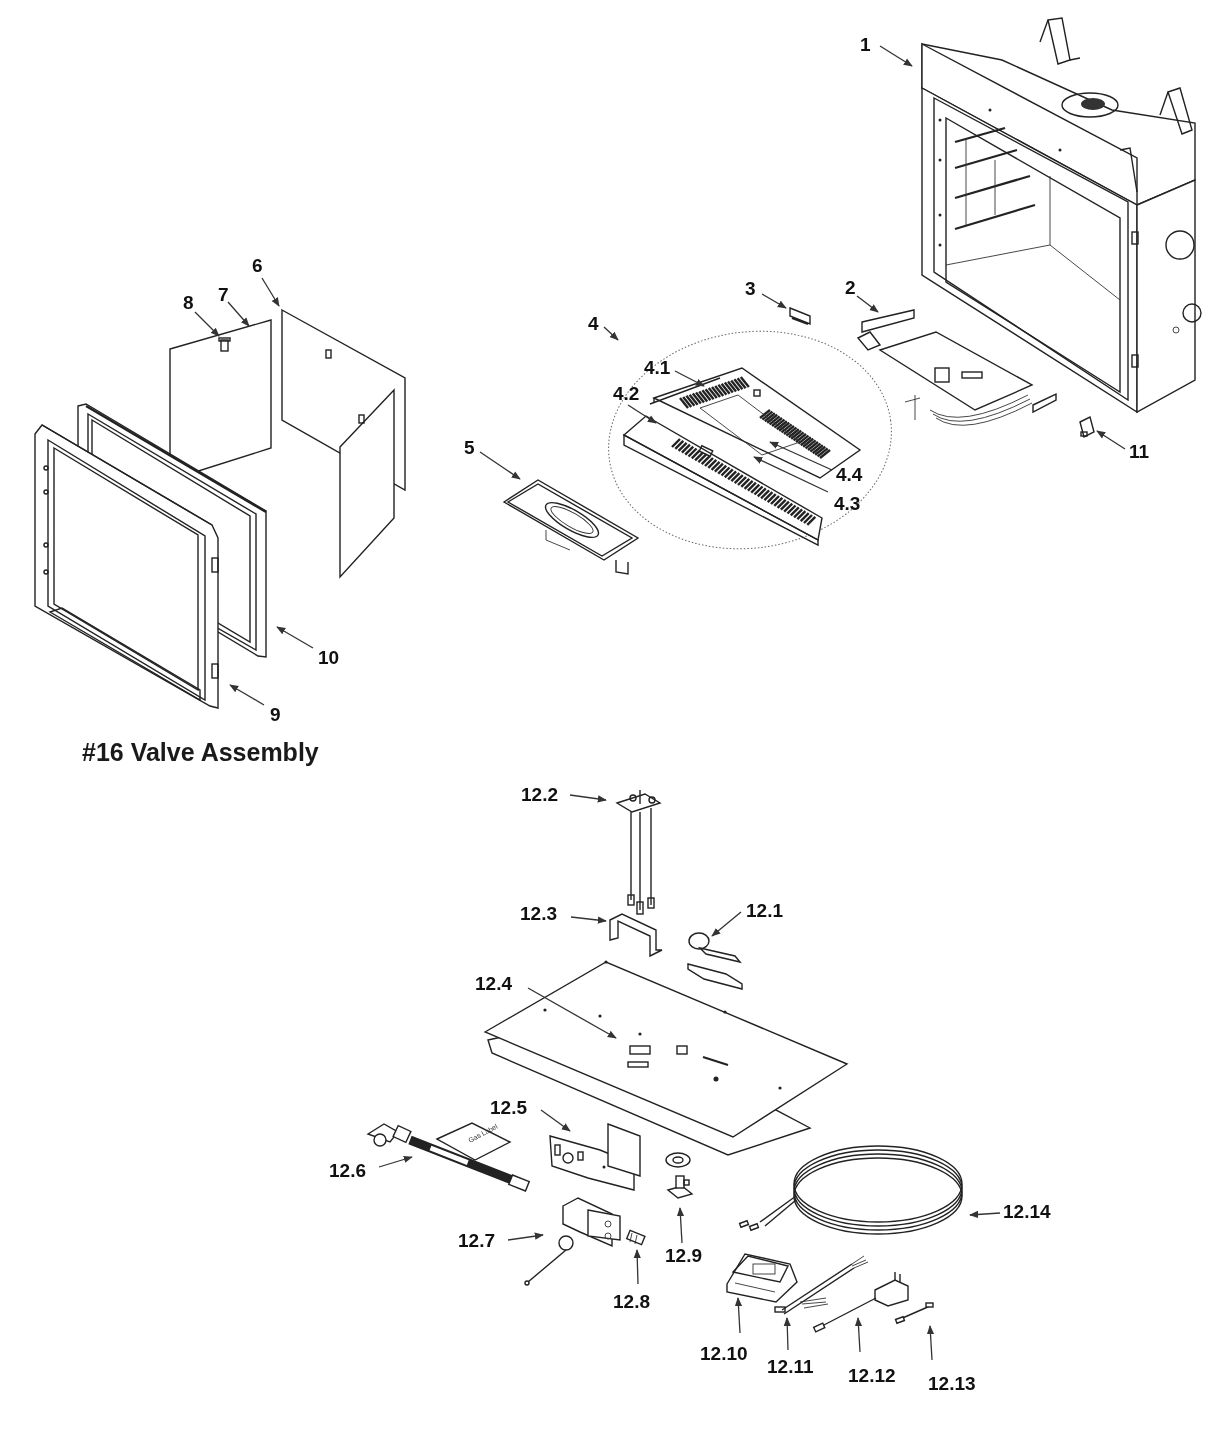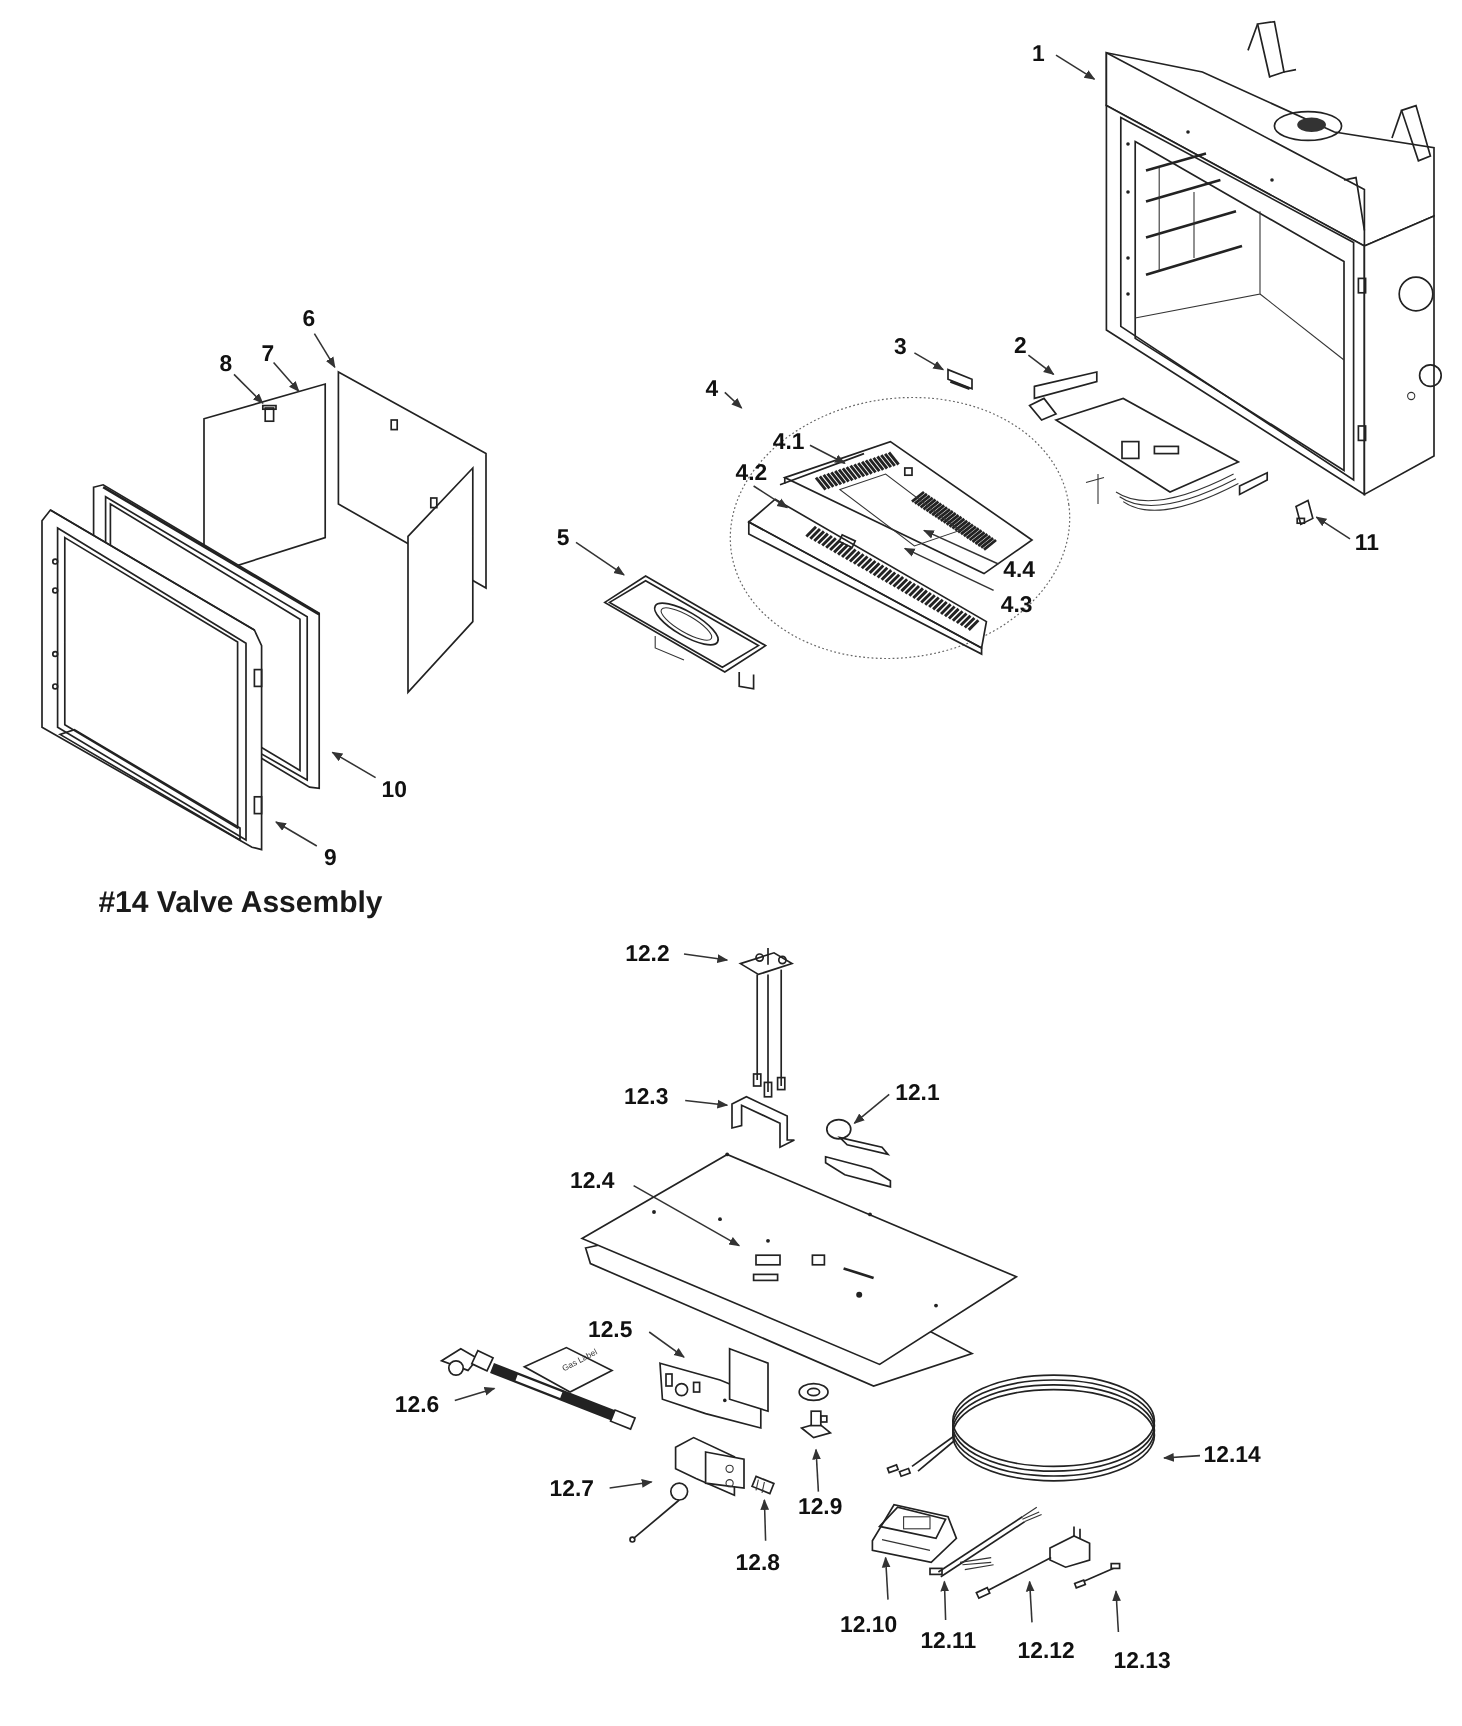--- a/index.html
+++ b/index.html
@@ -486,13 +486,13 @@
     <line class="ln" x1="796" y1="1200" x2="765" y2="1226"></line>
     <rect class="lnf" x="740" y="1222" width="8" height="4" transform="rotate(-20 744 1224)"></rect>
     <rect class="lnf" x="750" y="1225" width="8" height="4" transform="rotate(-20 754 1227)"></rect>
   </g>
   <g>
     <text class="callout" x="1003" y="1218">12.14</text>
     <line class="arrow" x1="1000" y1="1213" x2="970" y2="1215" marker-end="url(#ah)"></line>
   </g>
 </svg>
 
-<div class="section-title">#14 Valve Assembly</div>
+<div class="section-title">#16 Valve Assembly</div>
 
 </body></html>

